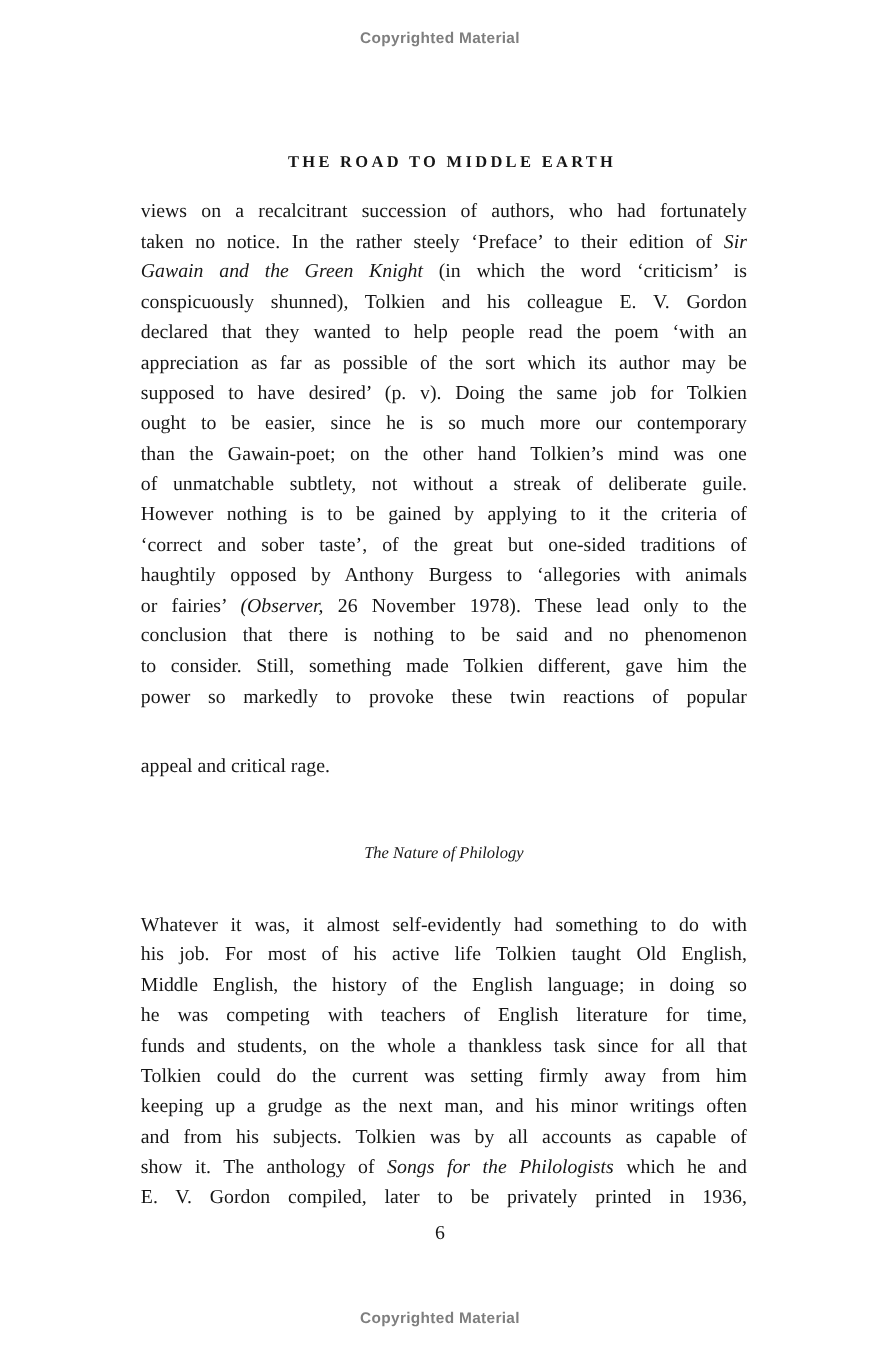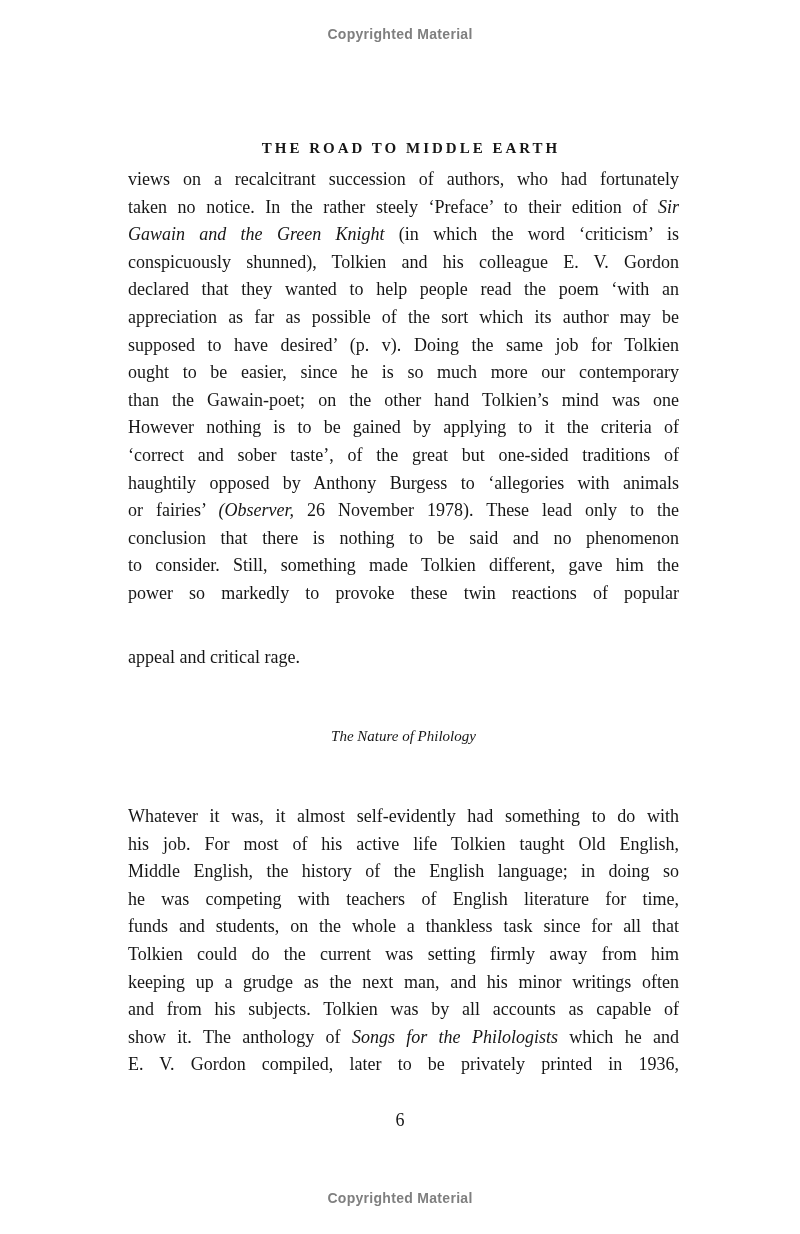--- a/index.html
+++ b/index.html
@@ -34,21 +34,21 @@
     top: 140px;
     left: 11px;
     width: 100%;
     text-align: center;
     font-size: 15px;
     font-weight: bold;
     letter-spacing: 3px;
   }
   .body-text {
     position: absolute;
-    top: 166px;
+    top: 178px;
     left: 128px;
     width: 551px;
     font-size: 18px;
     line-height: 27.6px;
   }
   .paragraph { margin: 0; }
   .line {
     text-align: justify;
     text-align-last: justify;
     -moz-text-align-last: justify;
@@ -60,21 +60,21 @@
     -moz-text-align-last: left;
   }
   .it { font-style: italic; }
   .section-heading {
     margin-top: 50px;
     text-align: center;
     font-style: italic;
     font-size: 15px;
     line-height: 30px;
   }
-  .paragraph.second { margin-top: 52px; }
+  .paragraph.second { margin-top: 36px; }
   .page-number {
     position: absolute;
     top: 1110px;
     left: 0;
     width: 100%;
     text-align: center;
     font-size: 18px;
   }
 </style>
 </head>
@@ -89,20 +89,21 @@
     <div class="paragraph first">
         <div class="line"><span>views on a recalcitrant succession of authors, who had fortunately</span></div>
         <div class="line"><span>taken no notice. In the rather steely ‘Preface’ to their edition of </span><span class="it">Sir</span></div>
         <div class="line"><span class="it">Gawain and the Green Knight</span><span> (in which the word ‘criticism’ is</span></div>
         <div class="line"><span>conspicuously shunned), Tolkien and his colleague E. V. Gordon</span></div>
         <div class="line"><span>declared that they wanted to help people read the poem ‘with an</span></div>
         <div class="line"><span>appreciation as far as possible of the sort which its author may be</span></div>
         <div class="line"><span>supposed to have desired’ (p. v). Doing the same job for Tolkien</span></div>
         <div class="line"><span>ought to be easier, since he is so much more our contemporary</span></div>
         <div class="line"><span>than the Gawain-poet; on the other hand Tolkien’s mind was one</span></div>
+        <div class="line"><span>of unmatchable subtlety, not without a streak of deliberate guile.</span></div>
         <div class="line"><span>However nothing is to be gained by applying to it the criteria of</span></div>
         <div class="line"><span>‘correct and sober taste’, of the great but one-sided traditions of</span></div>
         <div class="line"><span>haughtily opposed by Anthony Burgess to ‘allegories with animals</span></div>
         <div class="line"><span>or fairies’ </span><span class="it">(Observer,</span><span> 26 November 1978). These lead only to the</span></div>
         <div class="line"><span>conclusion that there is nothing to be said and no phenomenon</span></div>
         <div class="line"><span>to consider. Still, something made Tolkien different, gave him the</span></div>
         <div class="line"><span>power so markedly to provoke these twin reactions of popular</span></div>
         <div class="line no-justify"><span>appeal and critical rage.</span></div>
       </div>
 

